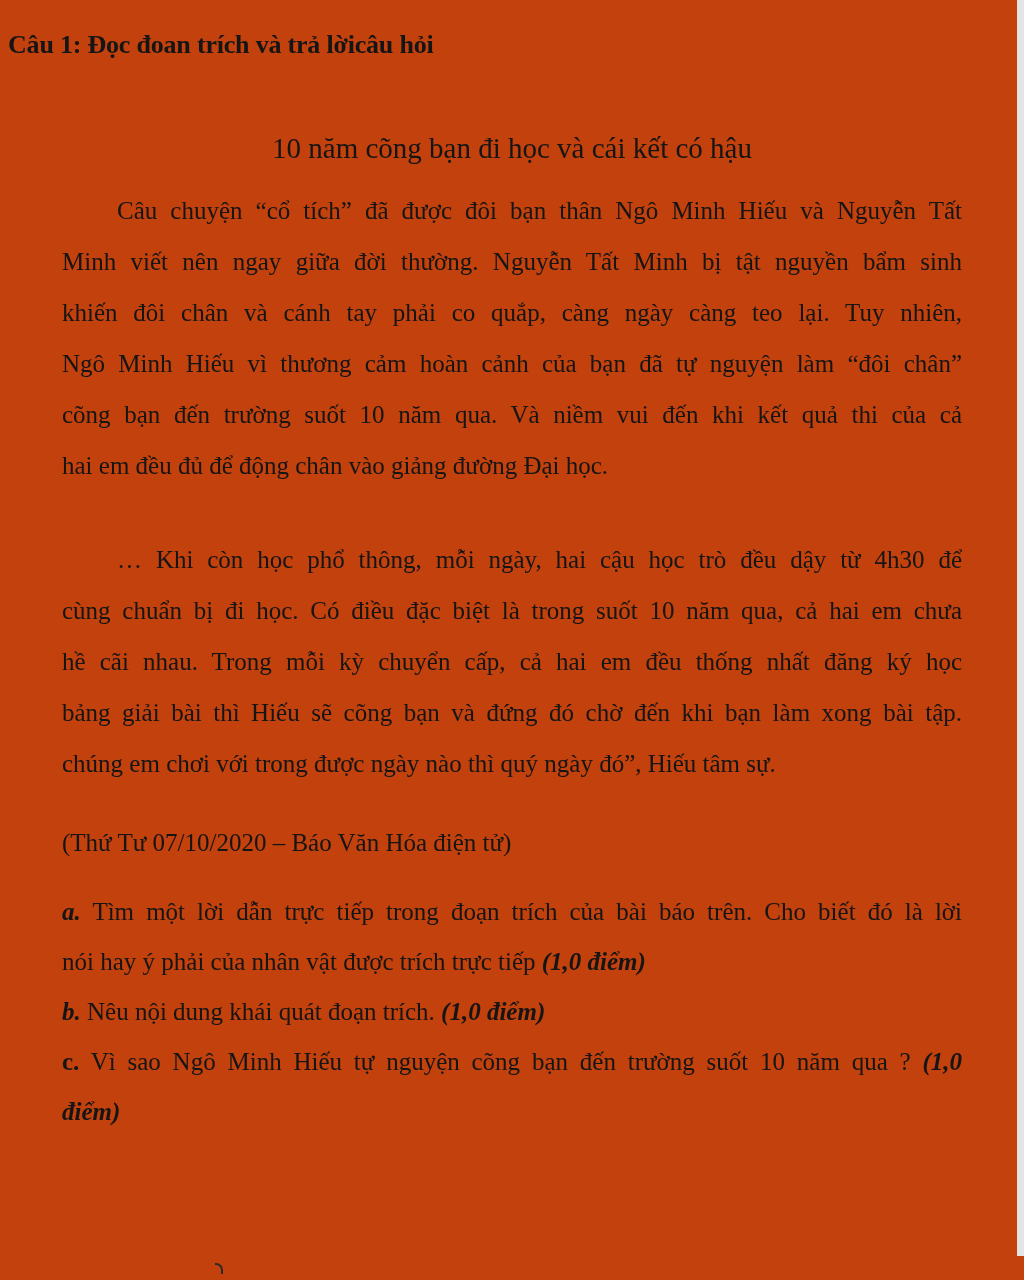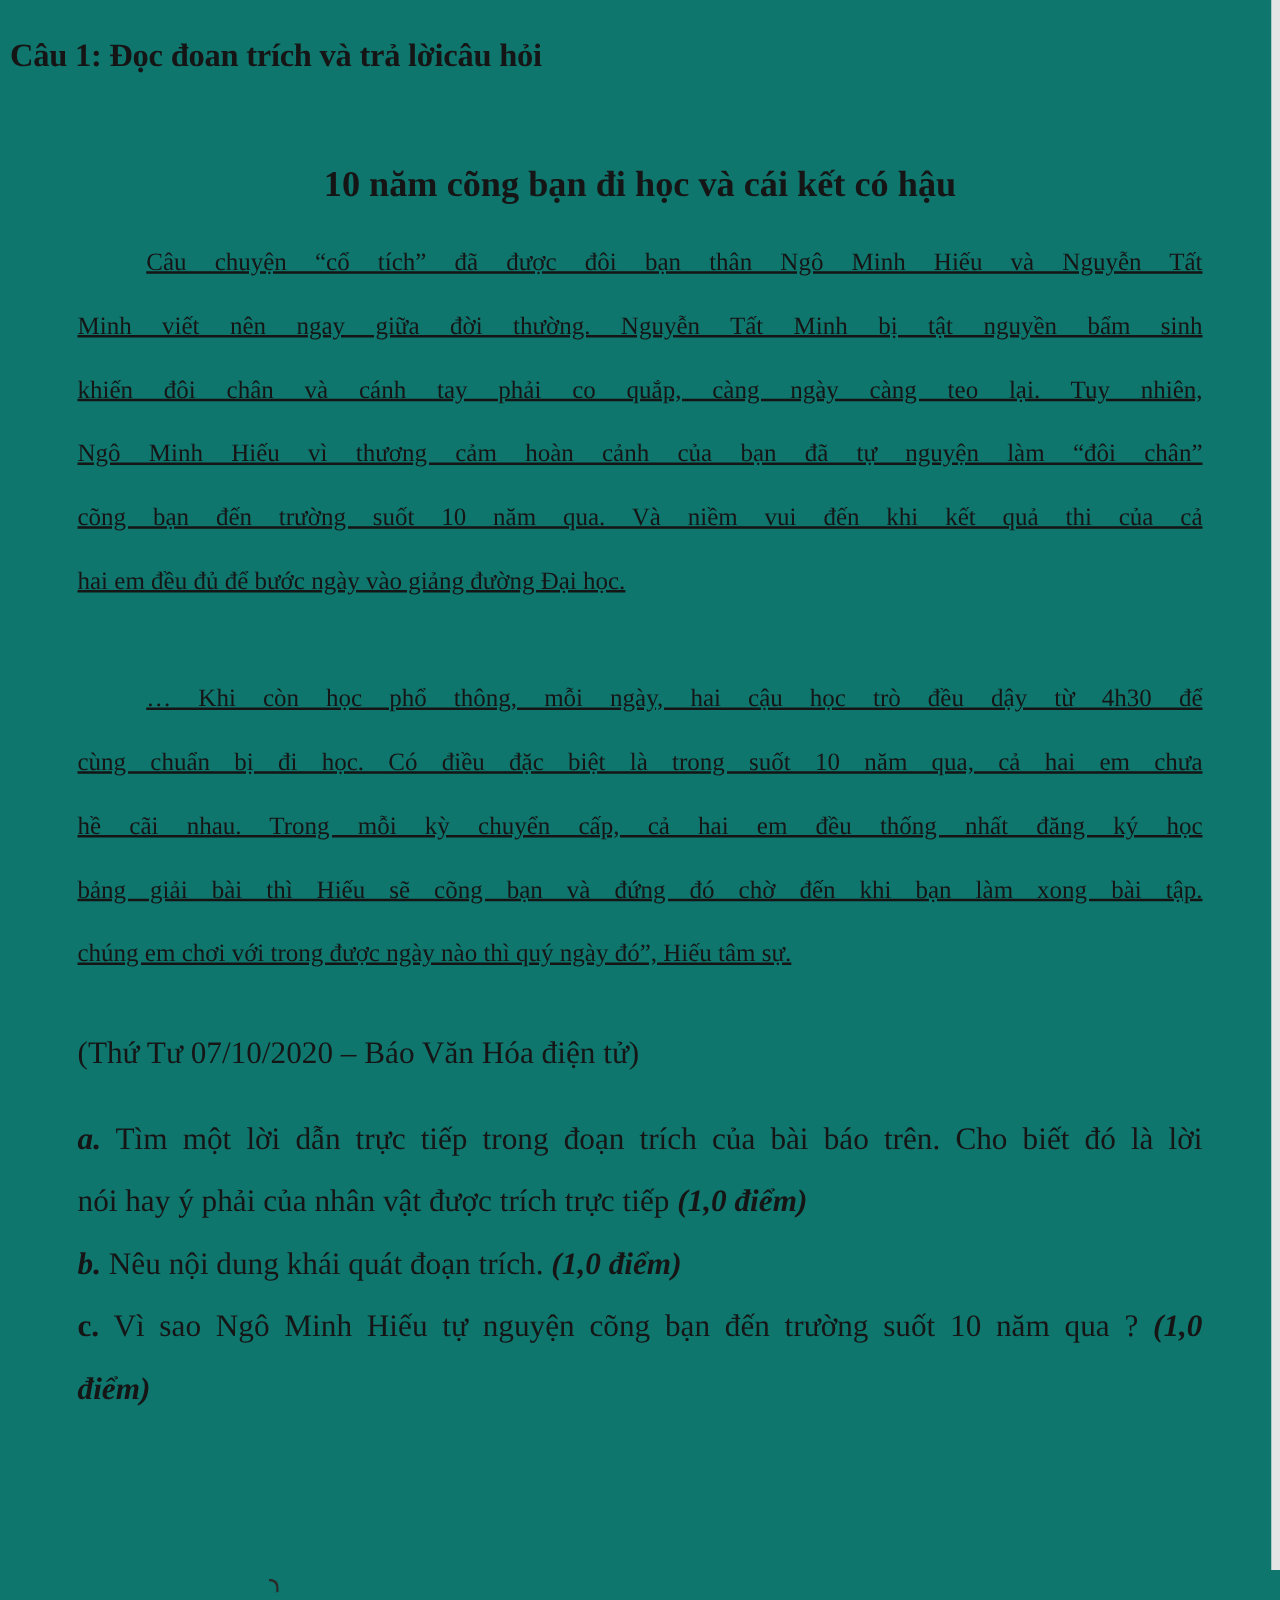--- a/index.html
+++ b/index.html
@@ -1,21 +1,21 @@
 <!DOCTYPE html>
 <html><head>
 <meta charset="utf-8">
 <style>
   * { margin: 0; padding: 0; box-sizing: border-box; }
   html, body { background: #ffffff; }
   .page {
     position: relative;
     width: 1024px;
     height: 1280px;
-    background: #0f766e;
+    background: #c2410c;
     overflow: hidden;
     font-family: "Liberation Serif", "DejaVu Serif", serif;
     color: #151515;
   }
   .edge-strip {
     position: absolute;
     top: 0;
     right: 0;
     width: 7px;
     height: 1256px;
@@ -25,27 +25,27 @@
     margin: 28px 0 0 8px;
     font-size: 26px;
     line-height: 34px;
     font-weight: bold;
     letter-spacing: -0.2px;
   }
   .article-title {
     margin-top: 64px;
     font-size: 29px;
     line-height: 44px;
-    font-weight: bold;
+    font-weight: normal;
     text-align: center;
   }
   .body-col {
     margin: 0 62px;
   }
-  .para { font-size: 20px; text-decoration: underline; }
+  .para { font-size: 25px; }
   .para.p1 { margin-top: 15px; }
   .para.p2 { margin-top: 43px; }
   .tline {
     line-height: 51px;
     white-space: normal;
   }
   .questions .tline { line-height: 50px; }
   .just {
     text-align: justify;
     text-align-last: justify;
@@ -87,21 +87,21 @@
   <div class="article-title">10 năm cõng bạn đi học và cái kết có hậu</div>
 
   <div class="body-col">
 
     <div class="para p1">
         <div class="tline just ind"><span class="s-n">Câu chuyện “cổ tích” đã được đôi bạn thân Ngô Minh Hiếu và Nguyễn Tất</span></div>
         <div class="tline just"><span class="s-n">Minh viết nên ngay giữa đời thường. Nguyễn Tất Minh bị tật nguyền bẩm sinh</span></div>
         <div class="tline just"><span class="s-n">khiến đôi chân và cánh tay phải co quắp, càng ngày càng teo lại. Tuy nhiên,</span></div>
         <div class="tline just"><span class="s-n">Ngô Minh Hiếu vì thương cảm hoàn cảnh của bạn đã tự nguyện làm “đôi chân”</span></div>
         <div class="tline just"><span class="s-n">cõng bạn đến trường suốt 10 năm qua. Và niềm vui đến khi kết quả thi của cả</span></div>
-        <div class="tline"><span class="s-n">hai em đều đủ để bước ngày vào giảng đường Đại học.</span></div>
+        <div class="tline"><span class="s-n">hai em đều đủ để động chân vào giảng đường Đại học.</span></div>
       </div>
 
     <div class="para p2">
         <div class="tline just ind"><span class="s-n">… Khi còn học phổ thông, mỗi ngày, hai cậu học trò đều dậy từ 4h30 để</span></div>
         <div class="tline just"><span class="s-n">cùng chuẩn bị đi học. Có điều đặc biệt là trong suốt 10 năm qua, cả hai em chưa</span></div>
         <div class="tline just"><span class="s-n">hề cãi nhau. Trong mỗi kỳ chuyển cấp, cả hai em đều thống nhất đăng ký học</span></div>
         <div class="tline just"><span class="s-n">bảng giải bài thì Hiếu sẽ cõng bạn và đứng đó chờ đến khi bạn làm xong bài tập.</span></div>
         <div class="tline"><span class="s-n">chúng em chơi với trong được ngày nào thì quý ngày đó”, Hiếu tâm sự.</span></div>
       </div>
 

